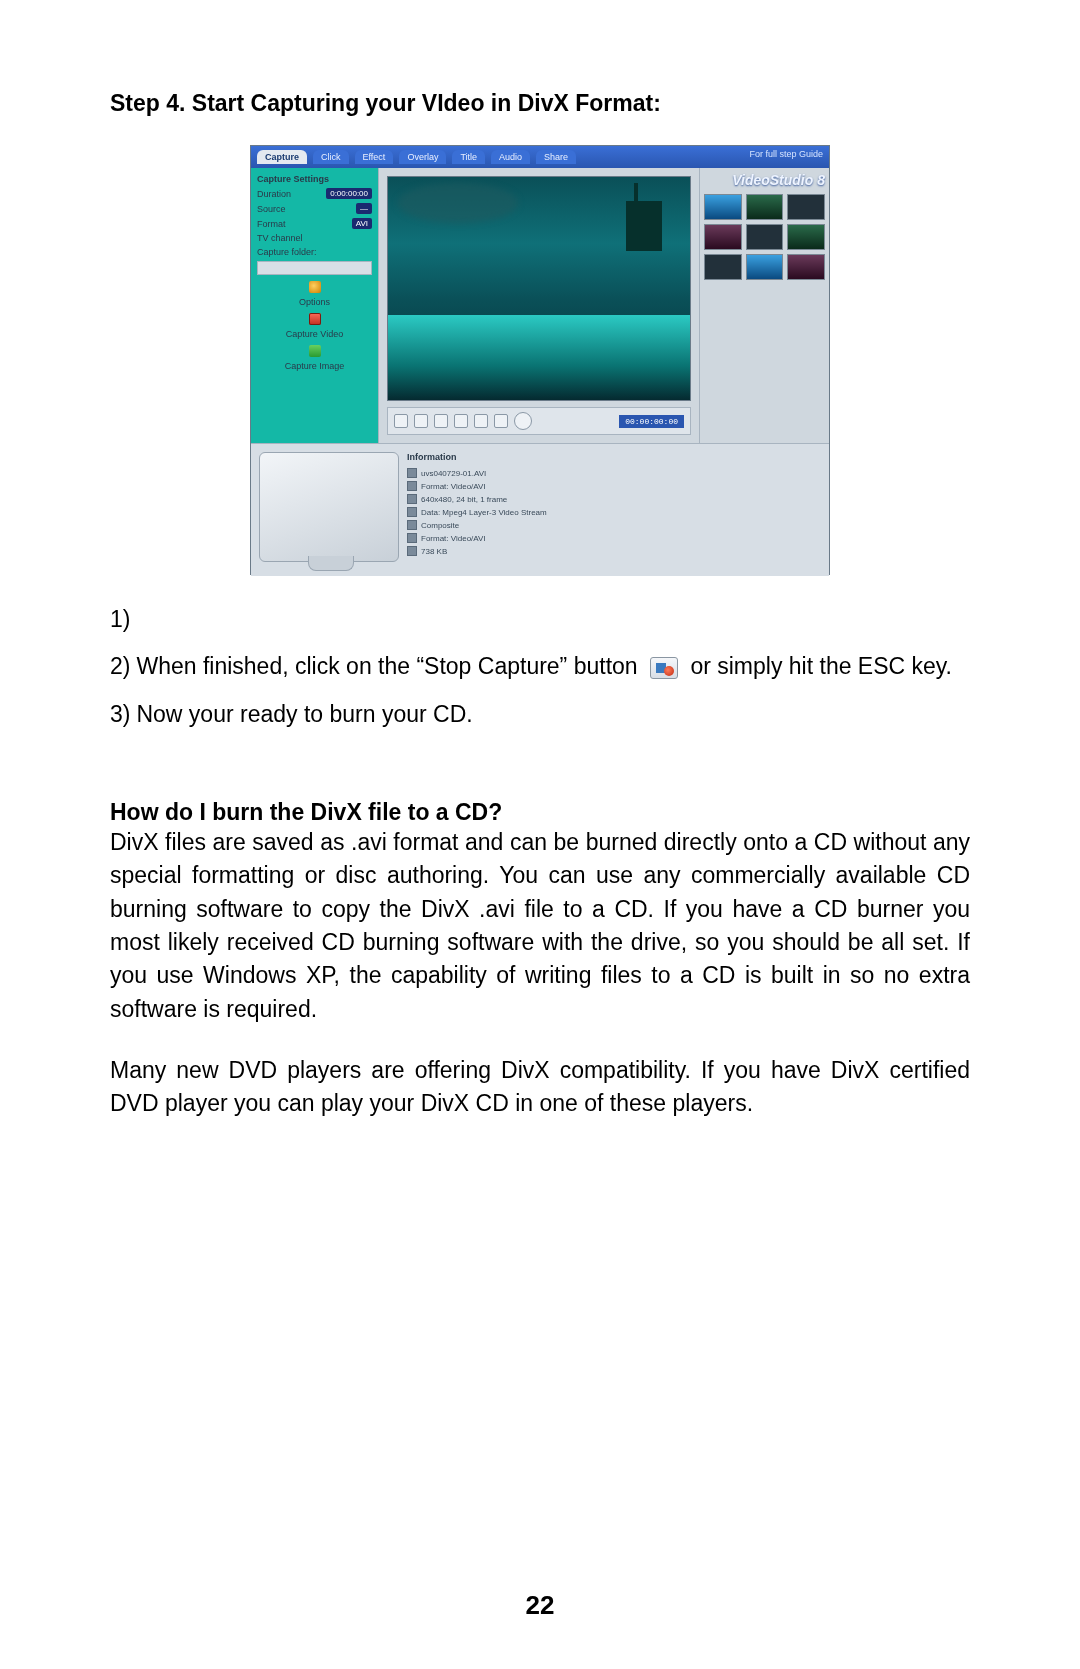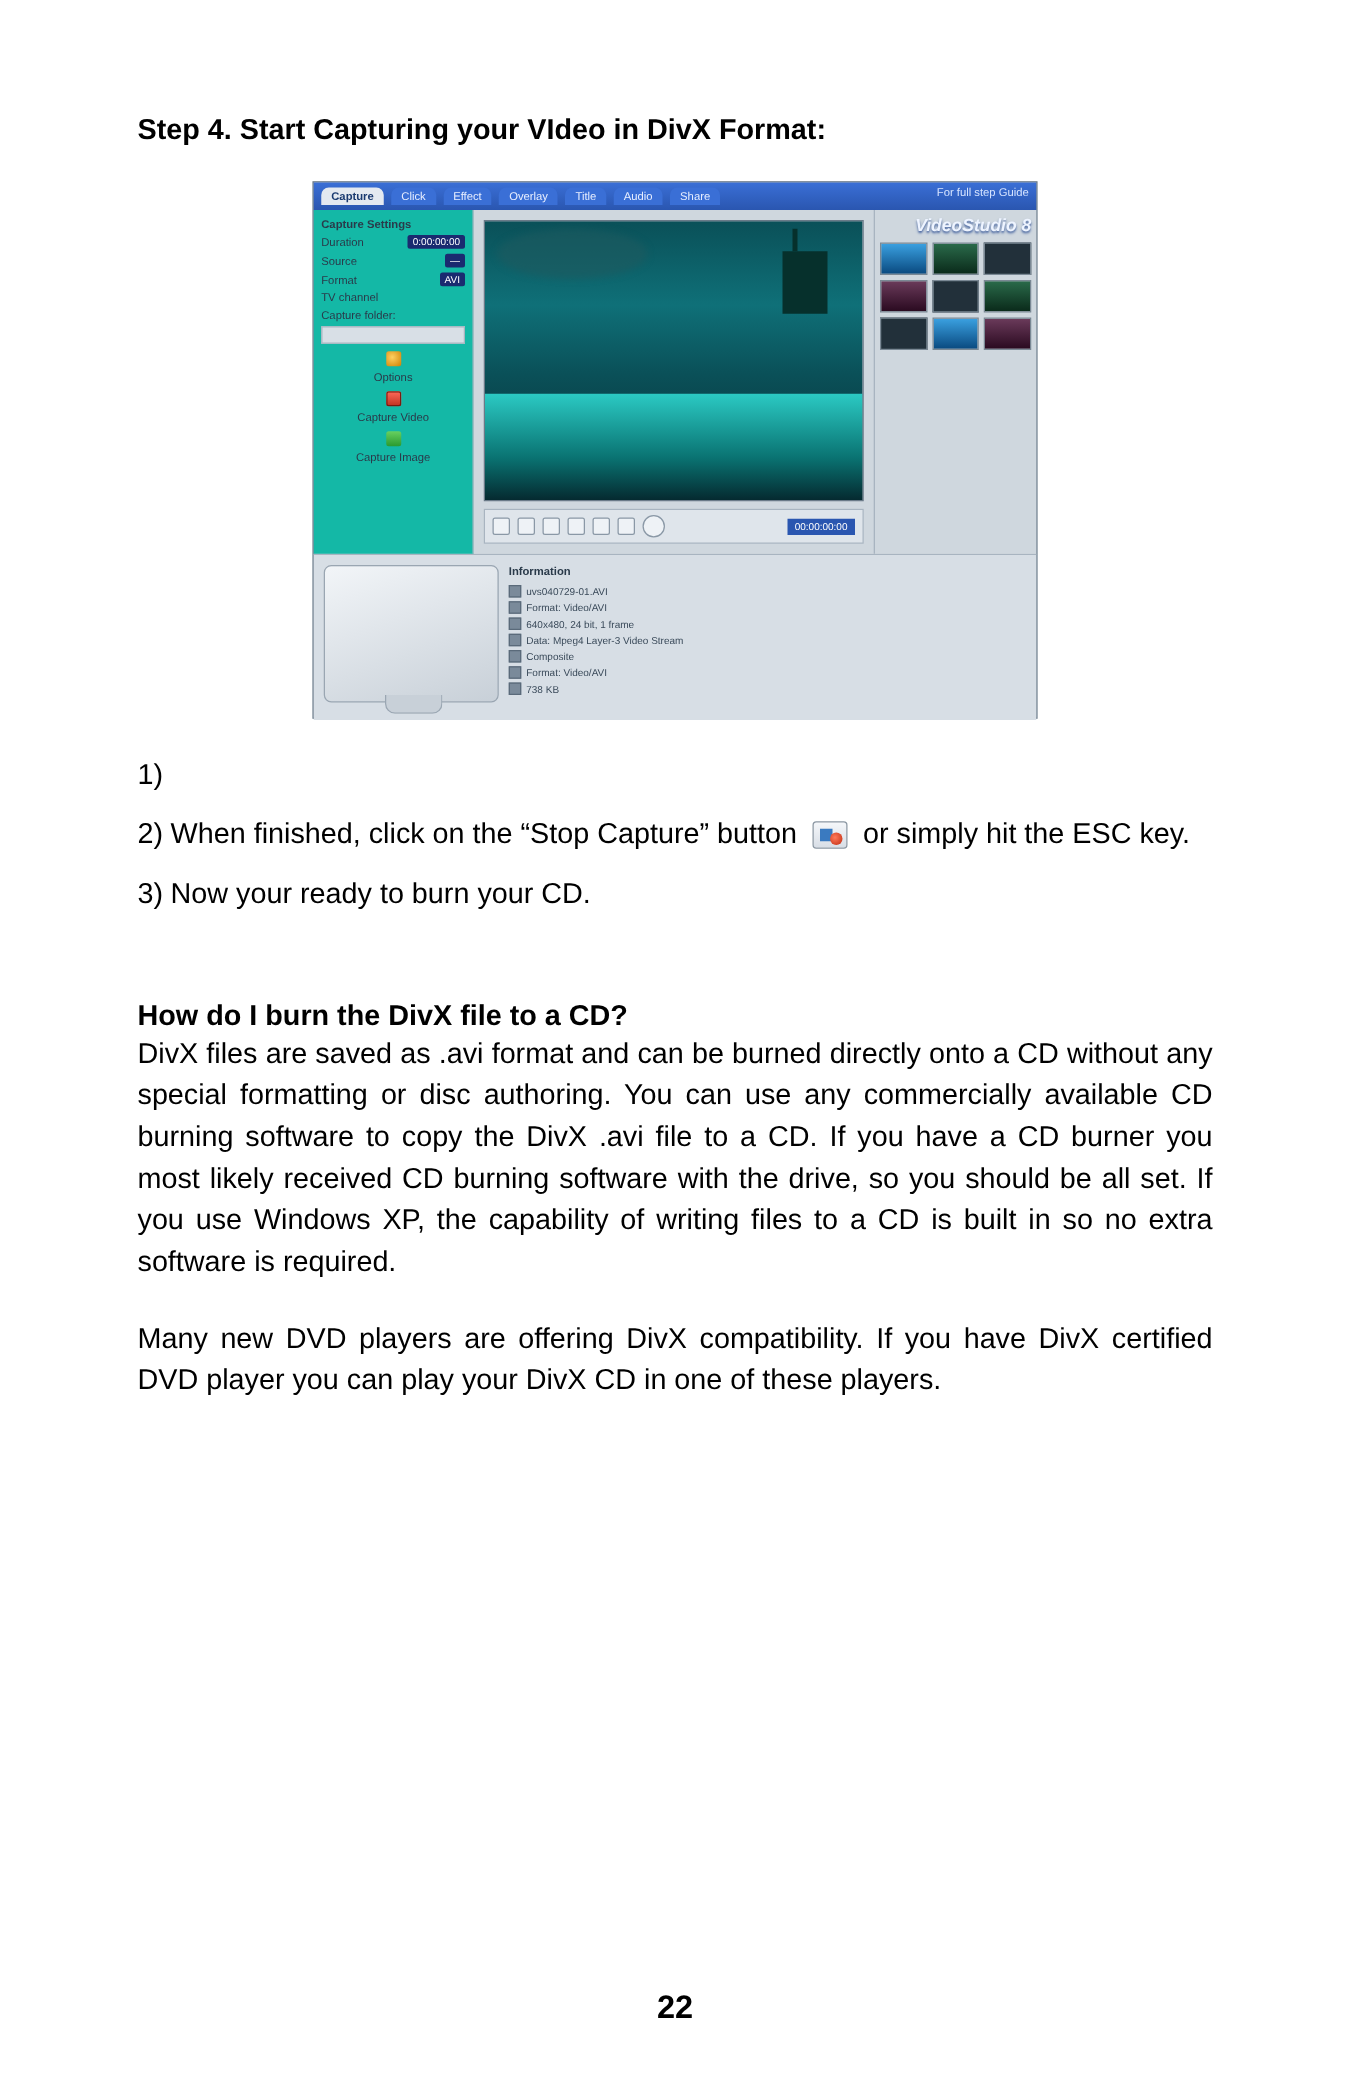--- a/index.html
+++ b/index.html
@@ -79,21 +79,21 @@
     flex:1;
     background: linear-gradient(180deg,#0a5058 0%, #0f7078 30%, #0a5058 55%, #052a30 100%);
     position: relative;
     border: 1px solid #6a7a88;
     overflow:hidden;
   }
   .vs-cloud { position:absolute; top:6px; left:10px; width:120px; height:40px; background:rgba(30,90,95,.6); border-radius:50%; filter:blur(3px);}
   .vs-rig  { position:absolute; right:28px; top:24px; width:36px; height:50px; background:#06302c; }
   .vs-rig::before{content:""; position:absolute; left:8px; top:-18px; width:4px; height:18px; background:#06302c;}
   .vs-wave { position:absolute; bottom:0; left:0; right:0; height:38%; background:linear-gradient(180deg,#2fd8d0 0%, #0a7a78 60%, #052a30 100%); opacity:.9;}
-  .vs-ctrl { height:28px; background:#dfe5eb; border:1px solid #a8b4c0; margin-top:6px; display:flex; align-items:center; gap:6px; padding:4px 6px;}
+  .vs-ctrl { height:28px; background:#dfe5eb; border:1px solid #a8b4c0; margin-top:6px; display:flex; align-items:center; gap:6px; padding:4px 6px;font-family:Liberation Mono, monospace;}
   .pb { width:14px; height:14px; background:#eef2f6; border:1px solid #8a98a6; border-radius:2px;}
   .pb.round{border-radius:50%; width:18px; height:18px;}
   .vs-time { margin-left:auto; background:#2a56b0; color:#fff; padding:2px 6px; font-size:8px;}
   .vs-right {
     width: 130px;
     background: #cfd7de;
     border-left: 1px solid #a8b4c0;
     padding: 4px;
   }
   .vs-logo { font-weight:bold; font-style:italic; color:#eef4ff; text-shadow:0 1px 2px #3a5a9a; font-size:14px; margin-bottom:6px; text-align:right;}

